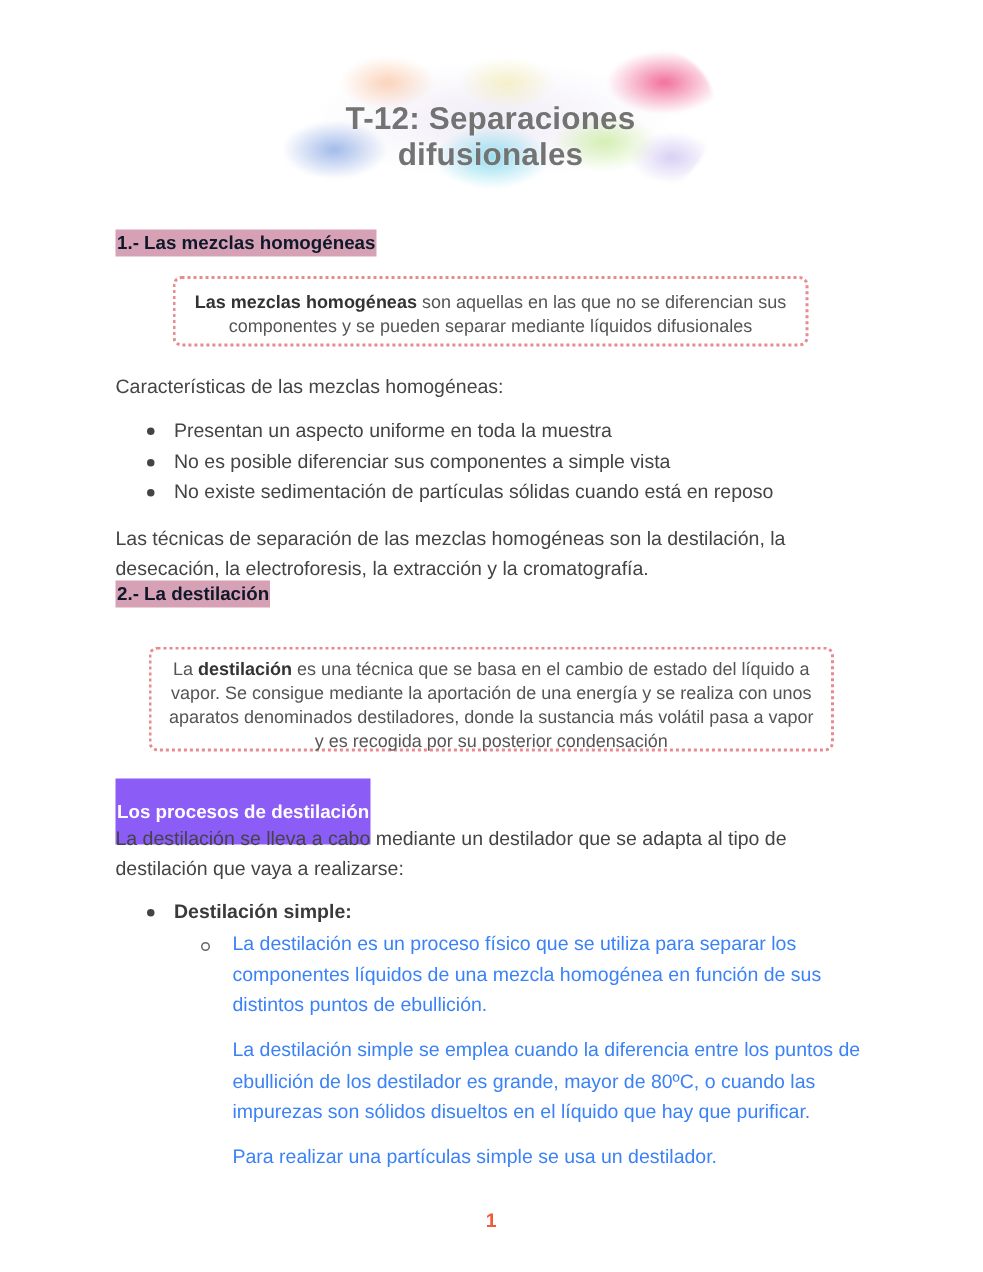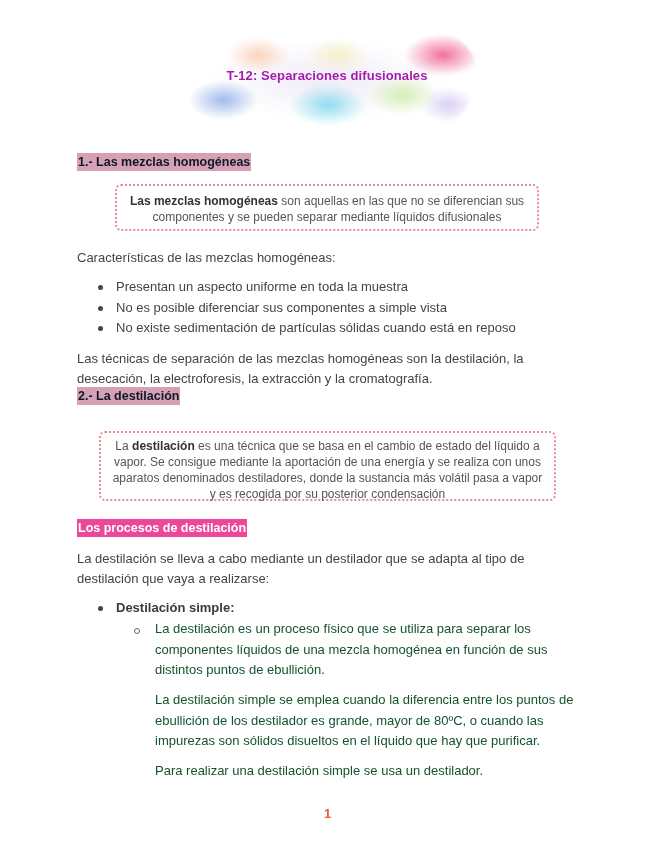--- a/index.html
+++ b/index.html
@@ -17,51 +17,51 @@
         radial-gradient(ellipse 55px 30px at 150px 75px, rgba(60,200,230,0.55), transparent 70%),
         radial-gradient(ellipse 50px 28px at 225px 65px, rgba(180,230,120,0.55), transparent 70%),
         radial-gradient(ellipse 45px 25px at 80px 25px, rgba(250,170,120,0.5), transparent 70%),
         radial-gradient(ellipse 45px 25px at 160px 25px, rgba(240,230,140,0.45), transparent 70%),
         radial-gradient(ellipse 40px 25px at 270px 75px, rgba(170,150,230,0.45), transparent 70%),
         radial-gradient(ellipse 150px 50px at 150px 50px, rgba(210,200,230,0.35), transparent 80%);
       filter: blur(1px);
     }
     .banner-title {
       position: absolute; left: 178px; top: 68px; width: 298px; text-align: center;
-      font-family: "Liberation Sans", sans-serif; font-weight: bold; font-size: 13px;
-      color: #a21caf; letter-spacing: 0.1px;
+      font-family: "Liberation Sans", sans-serif; font-weight: bold; font-size: 21px;
+      color: #737373; letter-spacing: 0.1px;
       text-shadow: 0 0 2px rgba(255,255,255,0.6);
     }
     .h-pink {
       position: absolute; left: 77px; background: #d7a1b5; color: #0f172a;
       font-weight: bold; font-size: 12.5px; padding: 1px 1px; line-height: 16px;
     }
     .h-yellow {
-      position: absolute; left: 77px; background: #ec4899; color: #ffffff;
-      font-weight: bold; font-size: 12.5px; padding: 1px 1px; line-height: 16px;
+      position: absolute; left: 77px; background: #8b5cf6; color: #ffffff;
+      font-weight: bold; font-size: 12.5px; padding: 14px 1px; line-height: 16px;
     }
     .callout {
       position: absolute; border: 2px dotted #e88a8f; border-radius: 6px;
       text-align: center; color: #555555; font-size: 12px; line-height: 16px;
       box-sizing: border-box;
     }
     .callout b { color: #333; }
     .para {
       position: absolute; left: 77px; font-size: 13px; line-height: 20px; color: #444;
     }
     .bullets {
       position: absolute; left: 77px; margin: 0; padding: 0; list-style: none;
       font-size: 13px; line-height: 20.5px; color: #444;
     }
     .bullets li { position: relative; padding-left: 39px; }
     .bullets li .dot {
       position: absolute; left: 21px; top: 8px; width: 5px; height: 5px;
       background: #444; border-radius: 50%;
     }
-    .sub { position: absolute; left: 155px; font-size: 13px; line-height: 20.5px; color: #14532d; width: 430px; }
+    .sub { position: absolute; left: 155px; font-size: 13px; line-height: 20.5px; color: #3b82f6; width: 430px; }
     .hollow {
       position: absolute; left: 134px; width: 4px; height: 4px;
       border: 1px solid #666; border-radius: 50%;
     }
     .page-num {
       position: absolute; left: 0; width: 655px; top: 806px; text-align: center;
       color: #ee5a3a; font-weight: bold; font-size: 13px;
     }
   </style>
 </head>
@@ -116,15 +116,15 @@
   <div>componentes líquidos de una mezcla homogénea en función de sus</div>
   <div>distintos puntos de ebullición.</div>
 </div>
 
 <div class="sub" style="top:690px;">
   <div>La destilación simple se emplea cuando la diferencia entre los puntos de</div>
   <div>ebullición de los destilador es grande, mayor de 80ºC, o cuando las</div>
   <div>impurezas son sólidos disueltos en el líquido que hay que purificar.</div>
 </div>
 
-<div class="sub" style="top:761px;">Para realizar una destilación simple se usa un destilador.</div>
+<div class="sub" style="top:761px;">Para realizar una partículas simple se usa un destilador.</div>
 
 <div class="page-num">1</div>
 
 </body></html>

